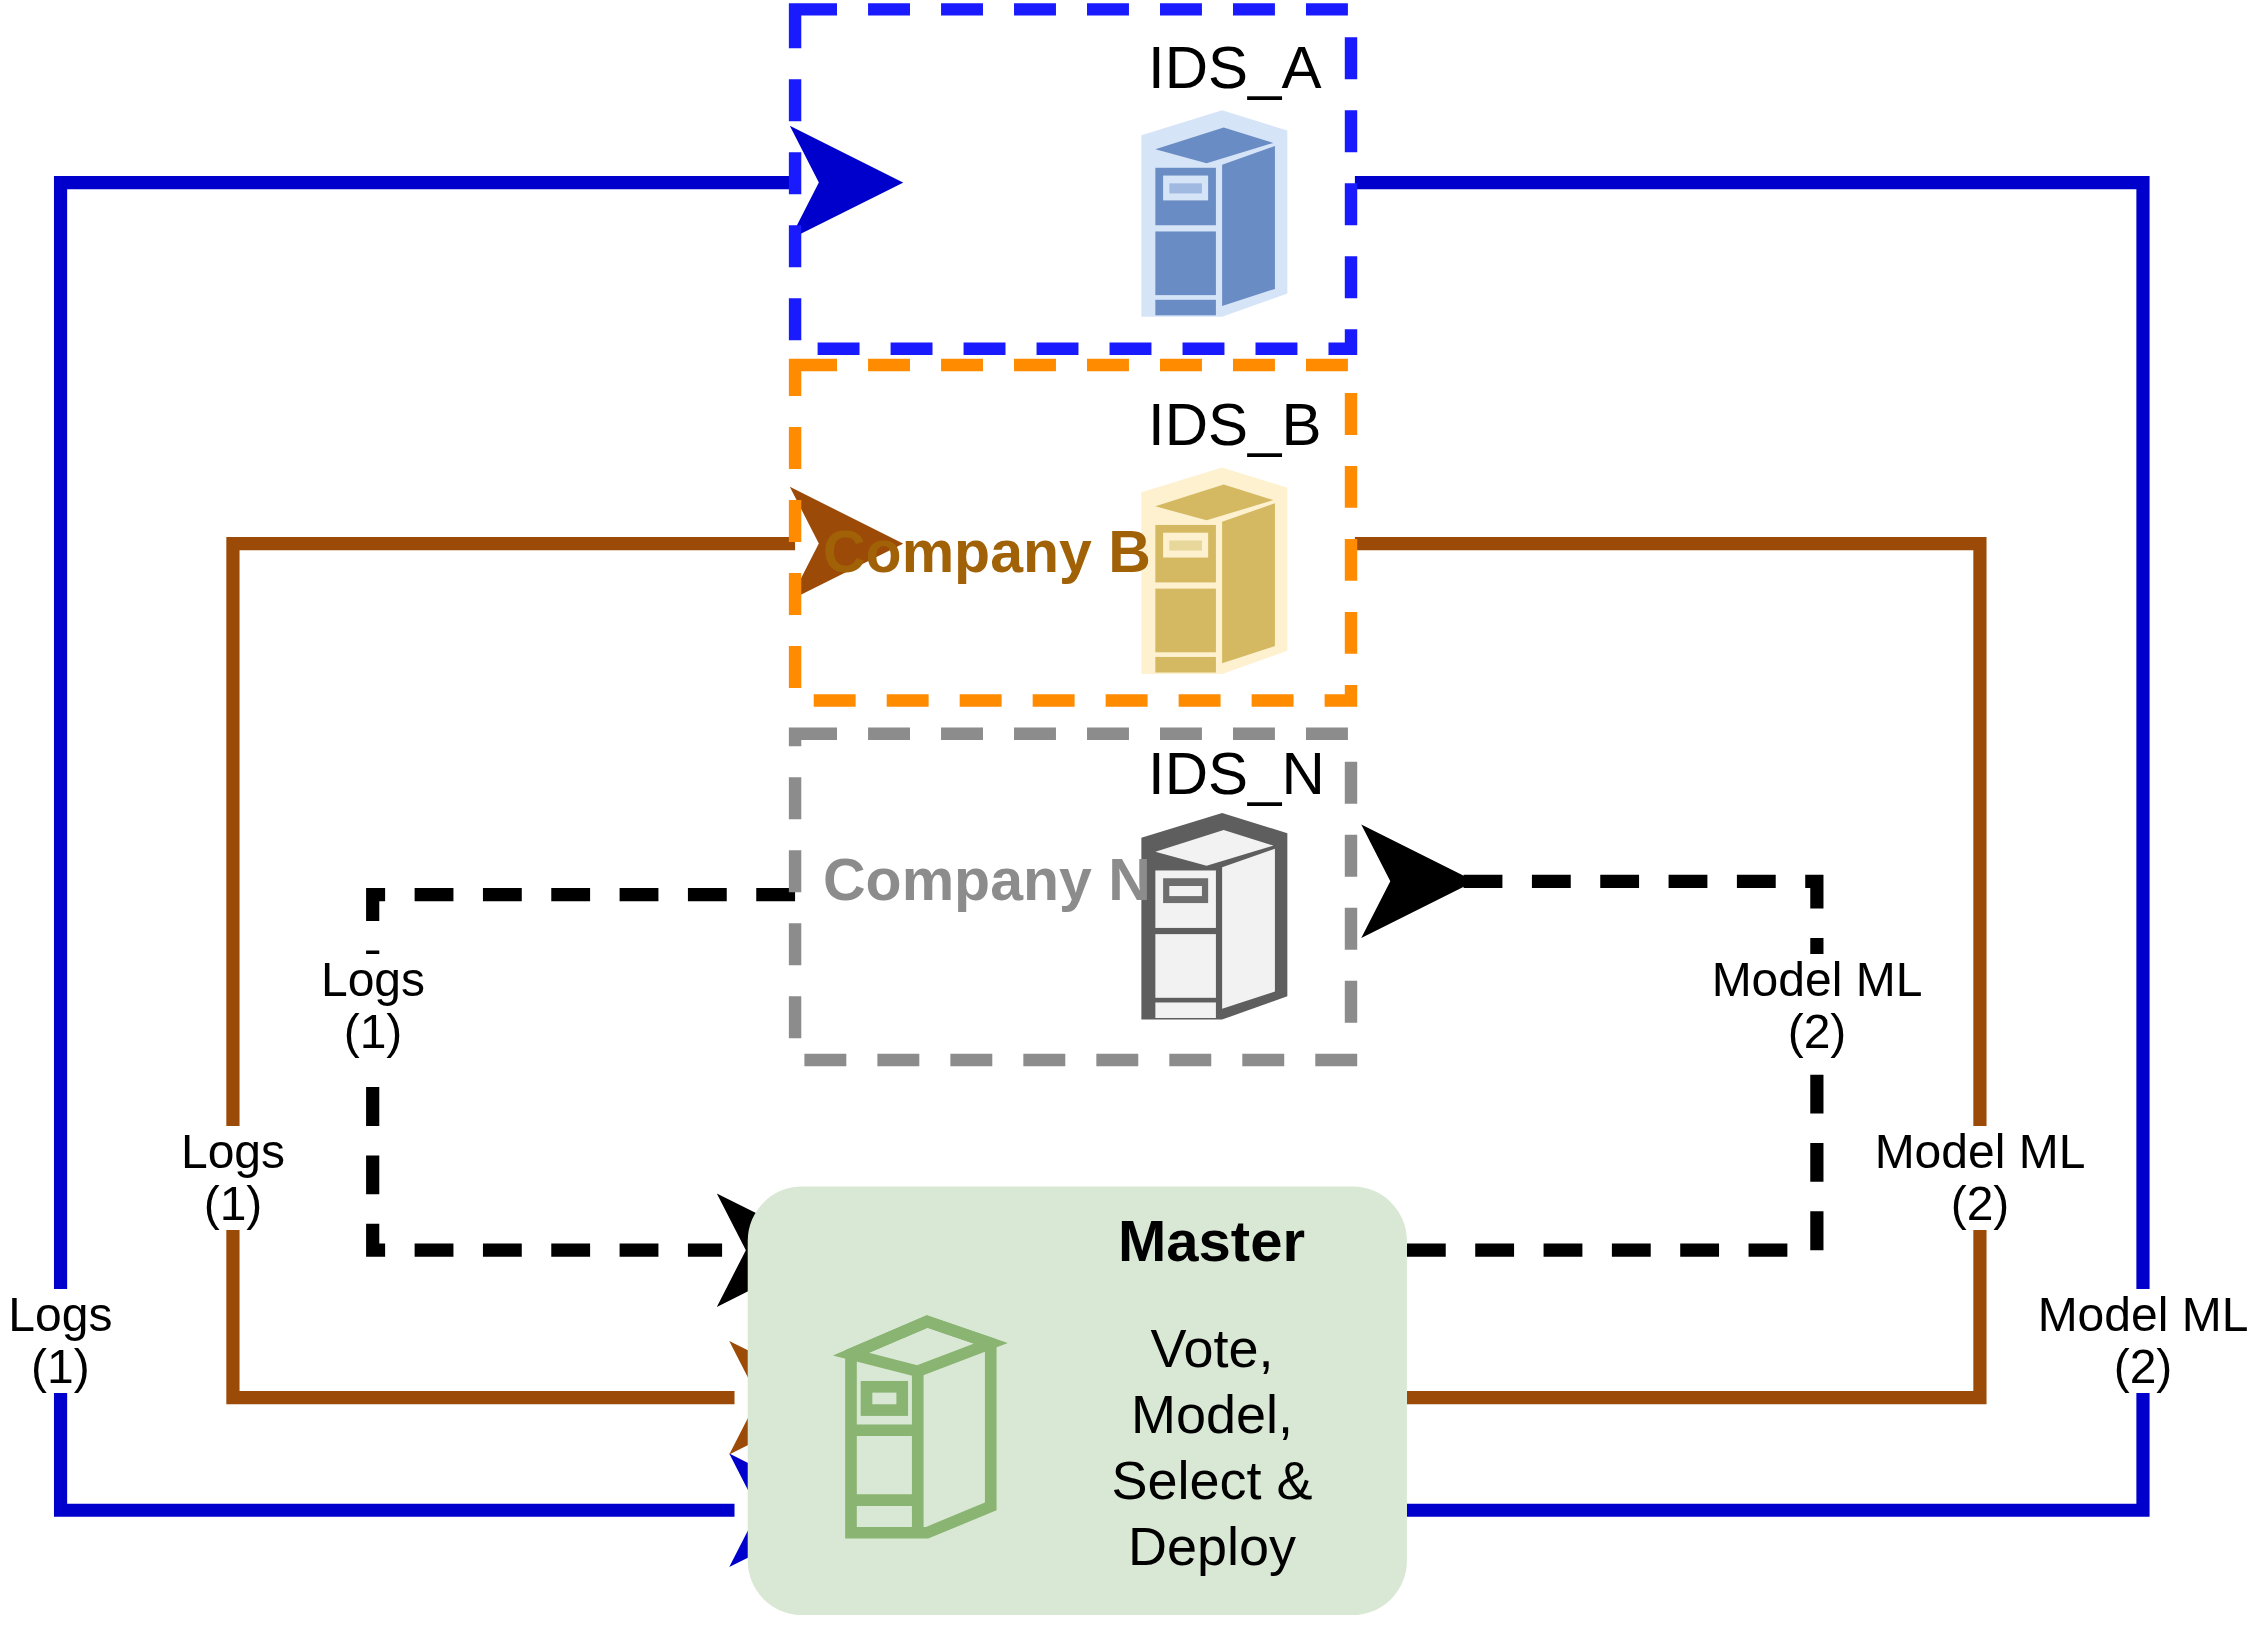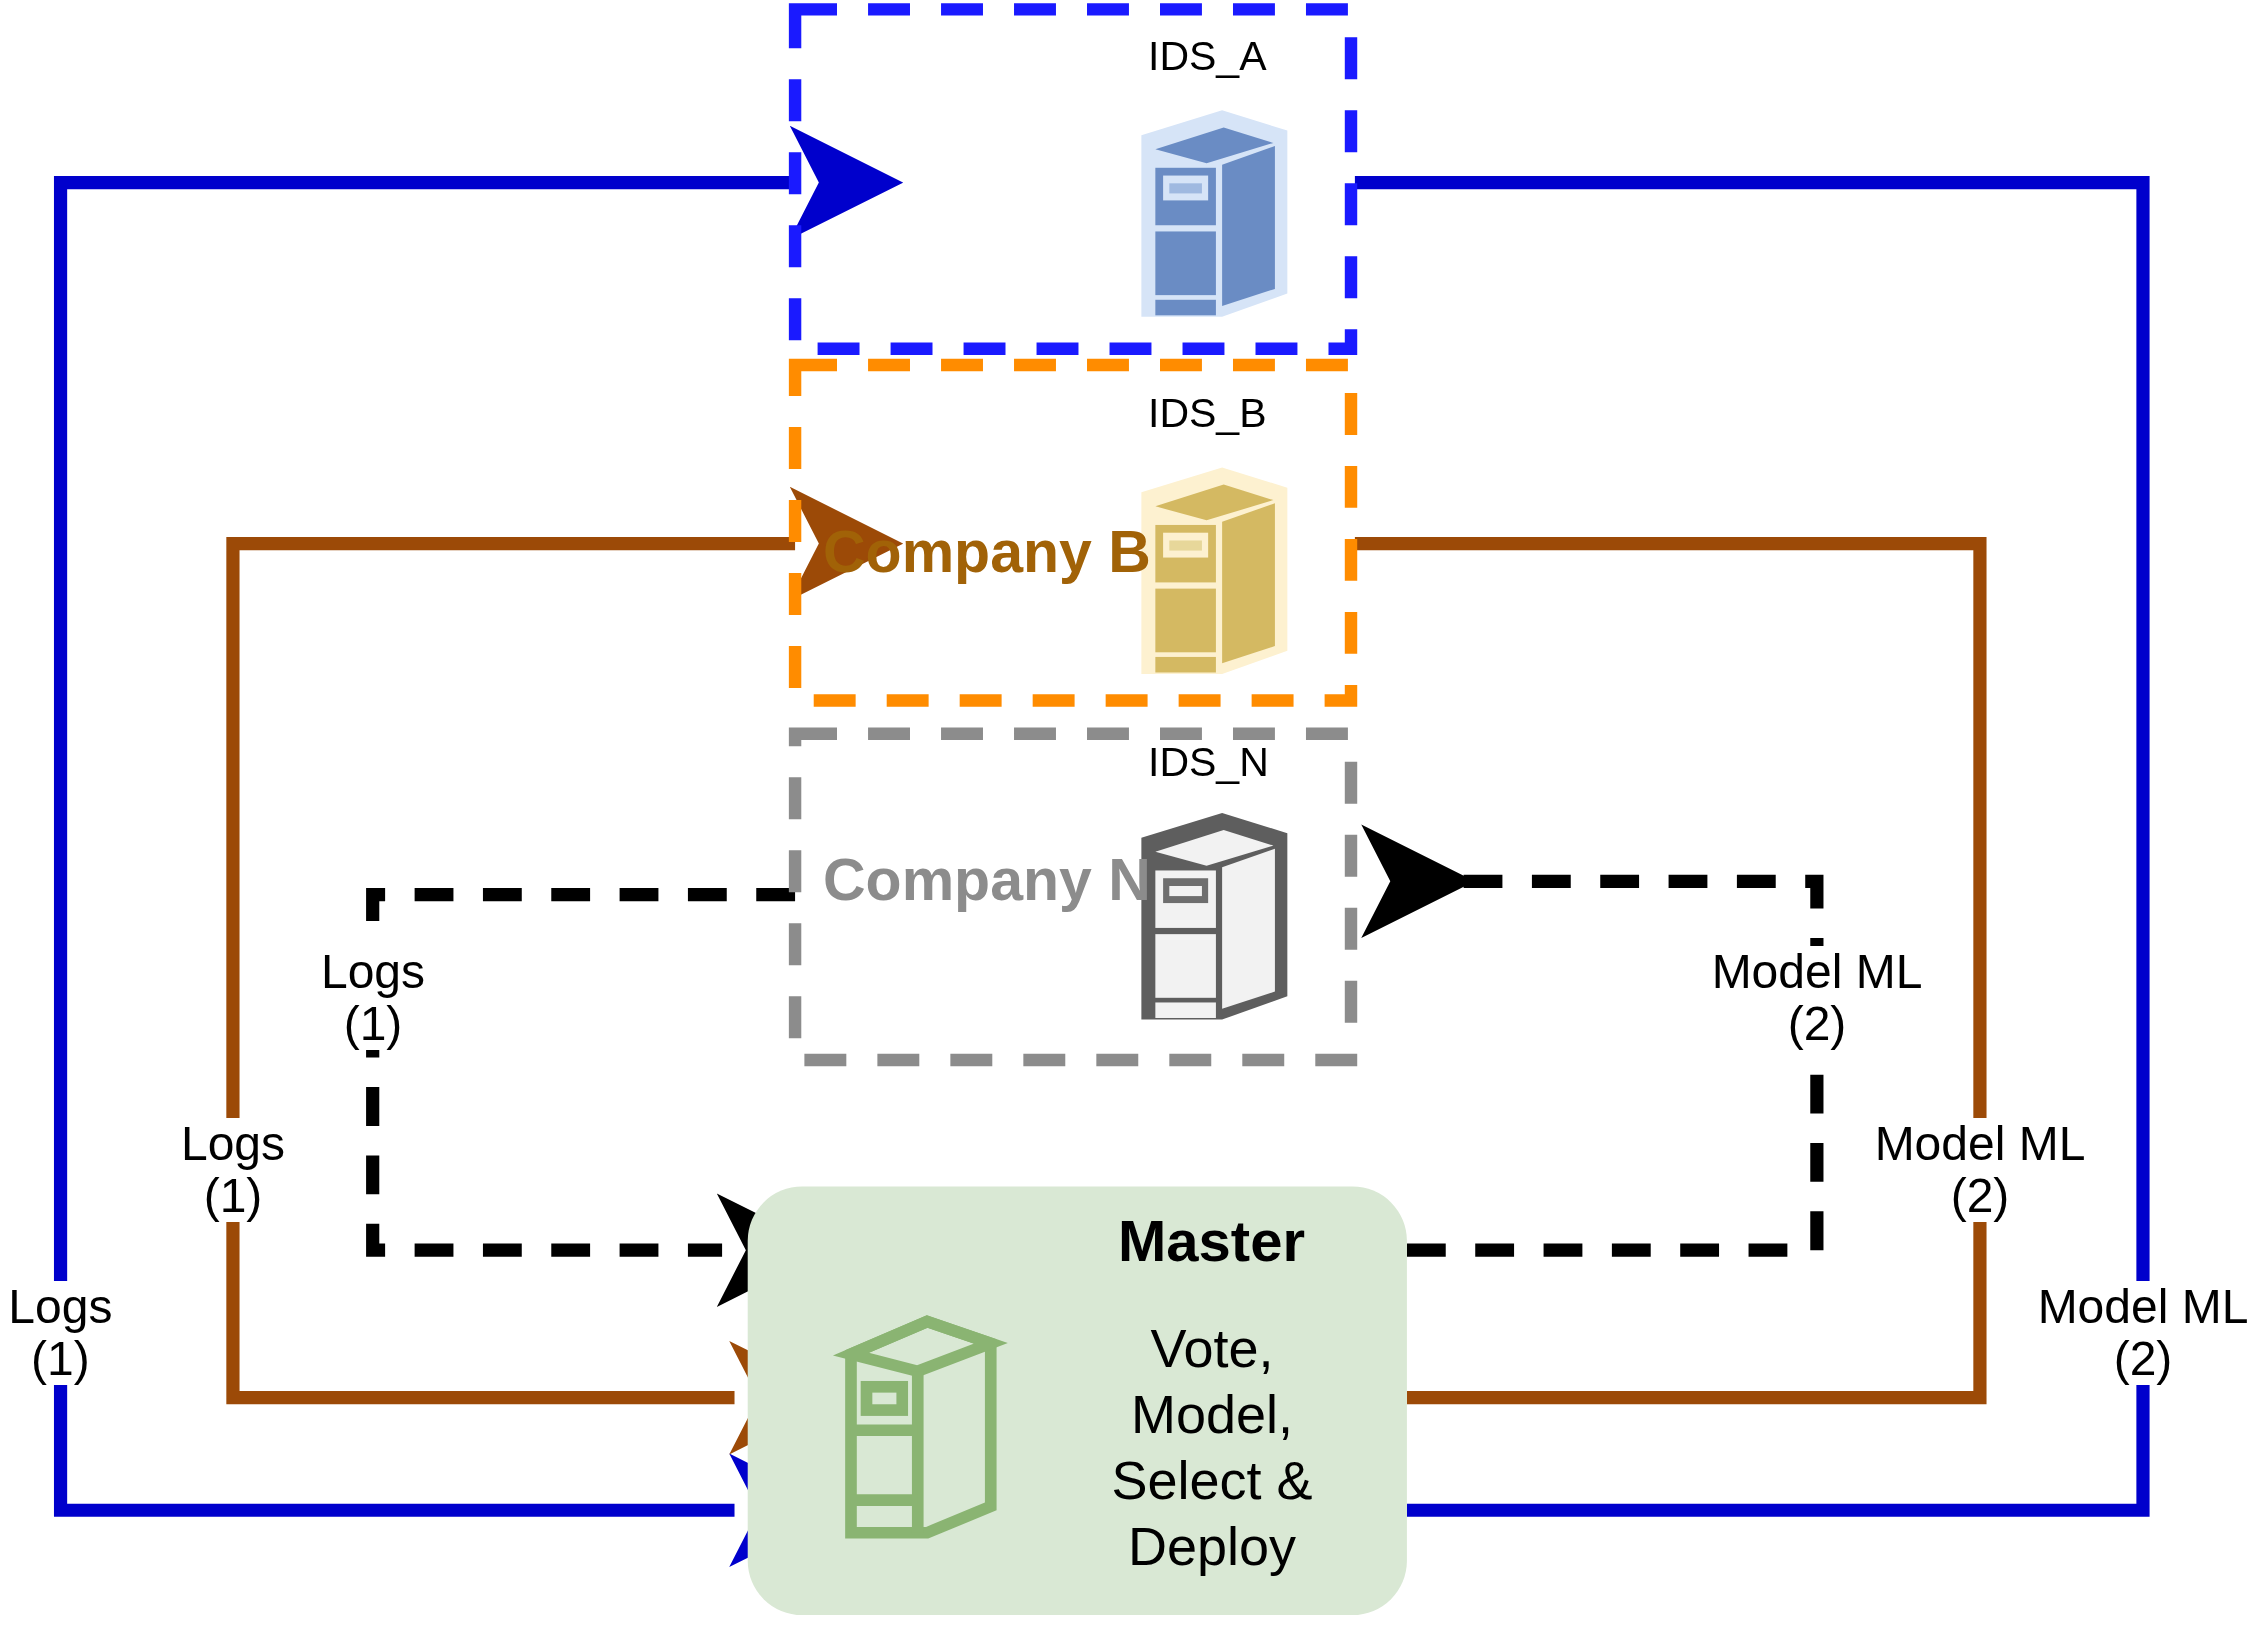--- a/index.html
+++ b/index.html
@@ -27,31 +27,32 @@
   }
   .flow-label {
     position: absolute;
     text-align: center;
     background: #ffffff;
     color: #000000;
     font-size: 48px;
     line-height: 1.08;
     white-space: nowrap;
     font-family: "Liberation Sans", sans-serif;
+    margin-top: 8px;
   }
   .company-title {
     position: absolute;
     font-weight: bold;
     font-size: 59px;
     white-space: nowrap;
     font-family: "Liberation Sans", sans-serif;
   }
   .ids-label {
     position: absolute;
-    font-size: 41px;
+    font-size: 60px;
     color: #000000;
     white-space: nowrap;
     font-family: "Liberation Sans", sans-serif;
   }
   .master-title {
     position: absolute;
     font-weight: bold;
     font-size: 58px;
     color: #000000;
     white-space: nowrap;

